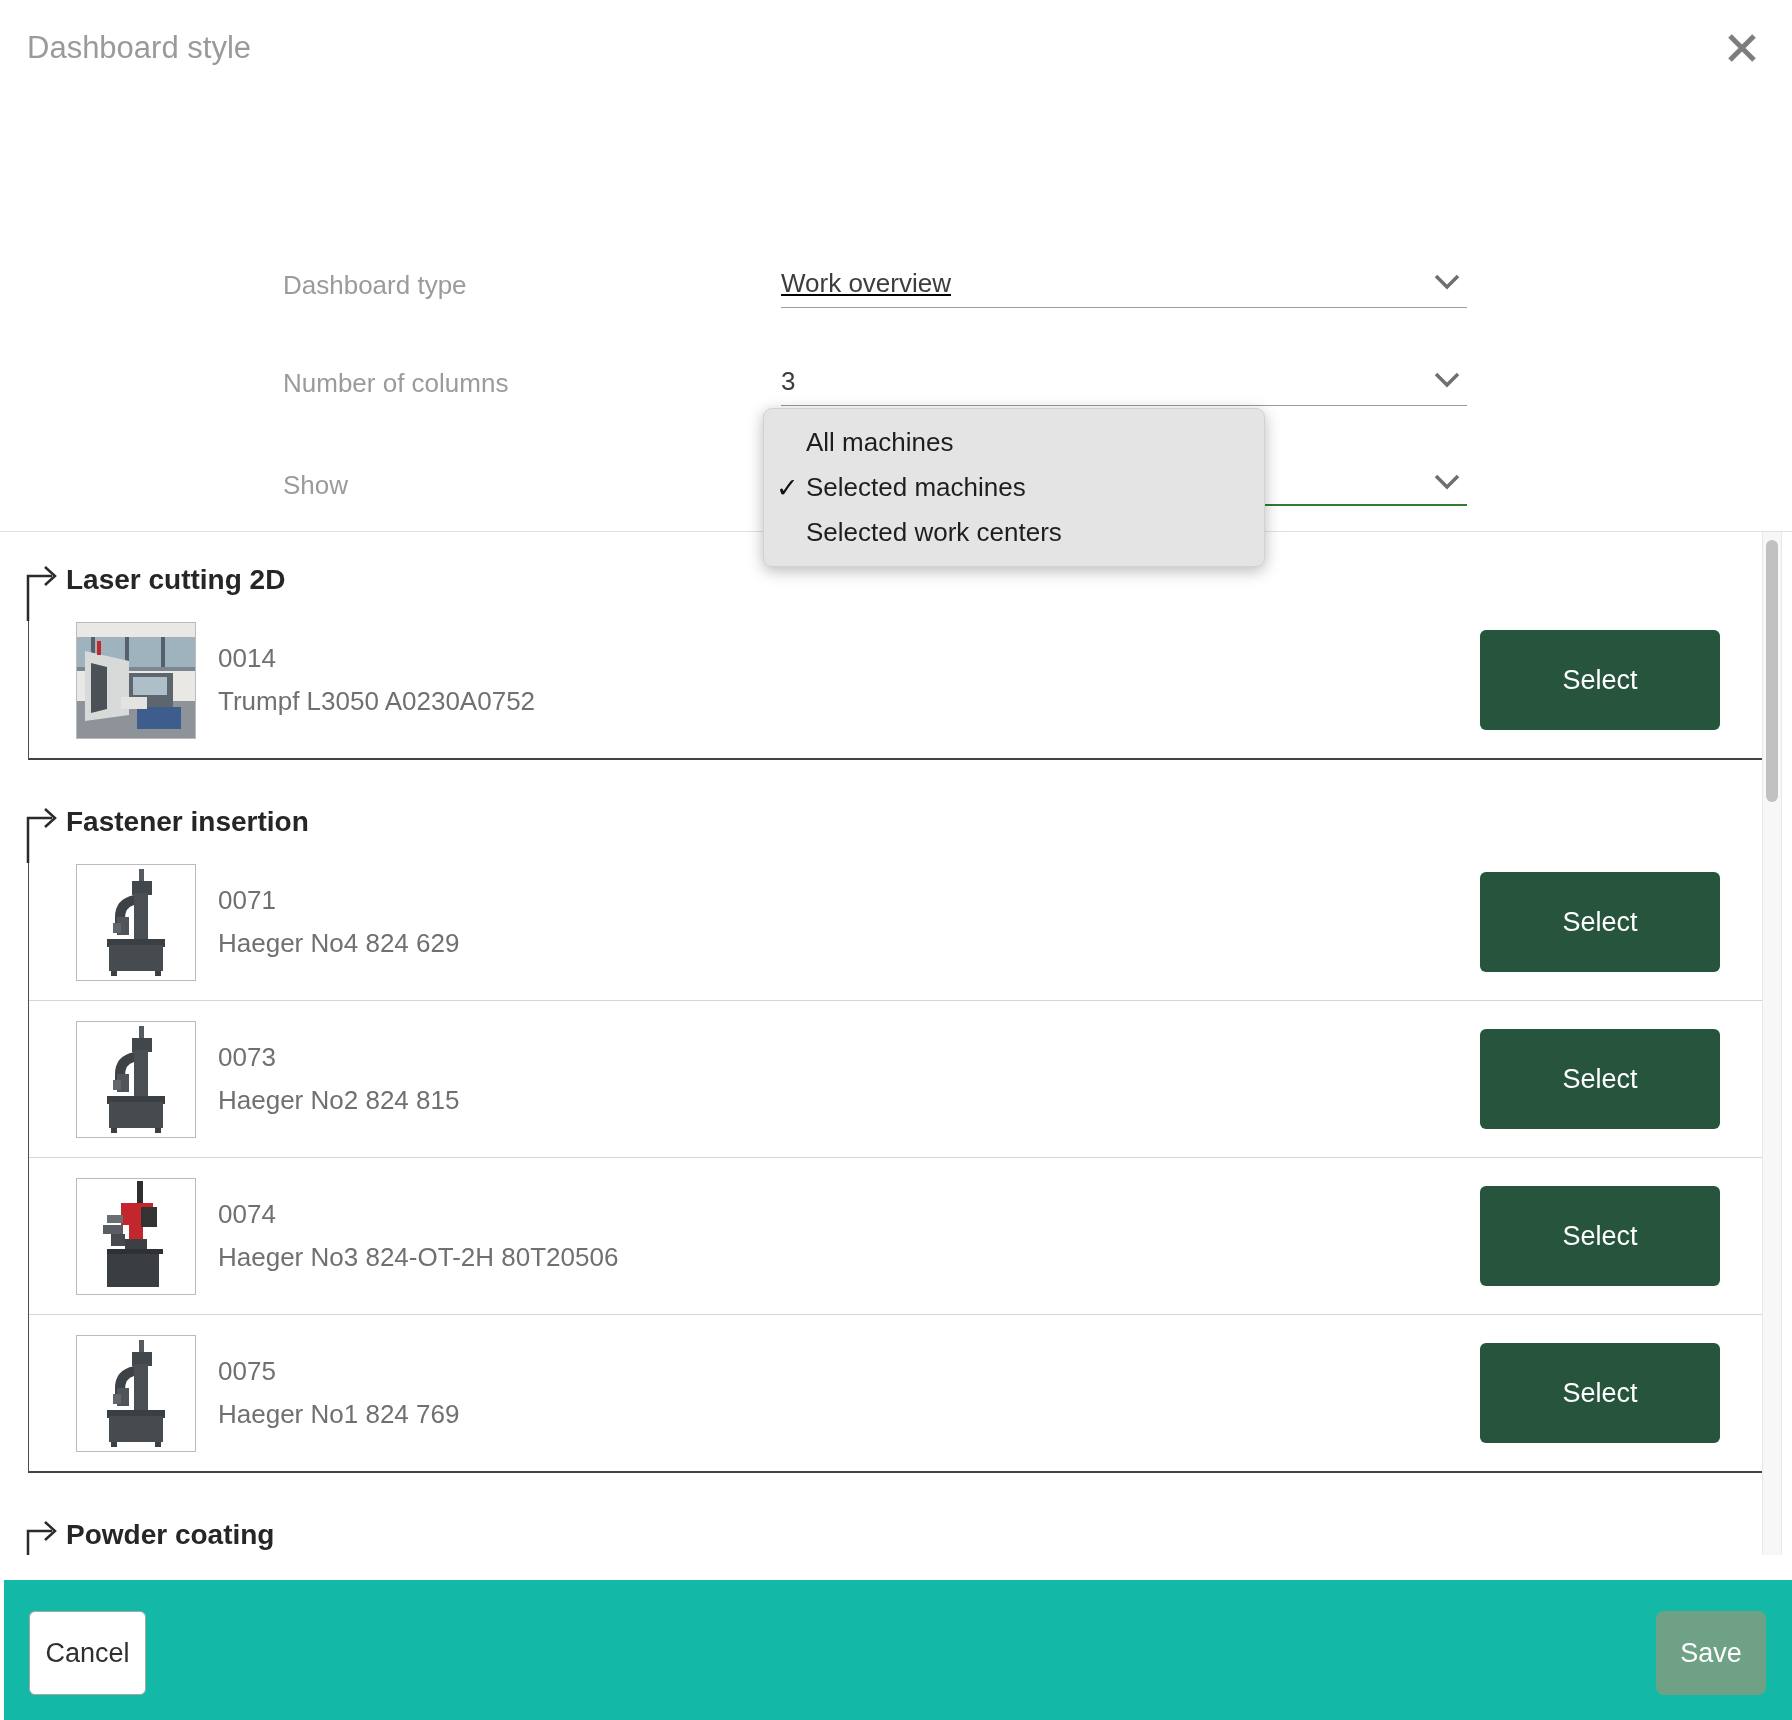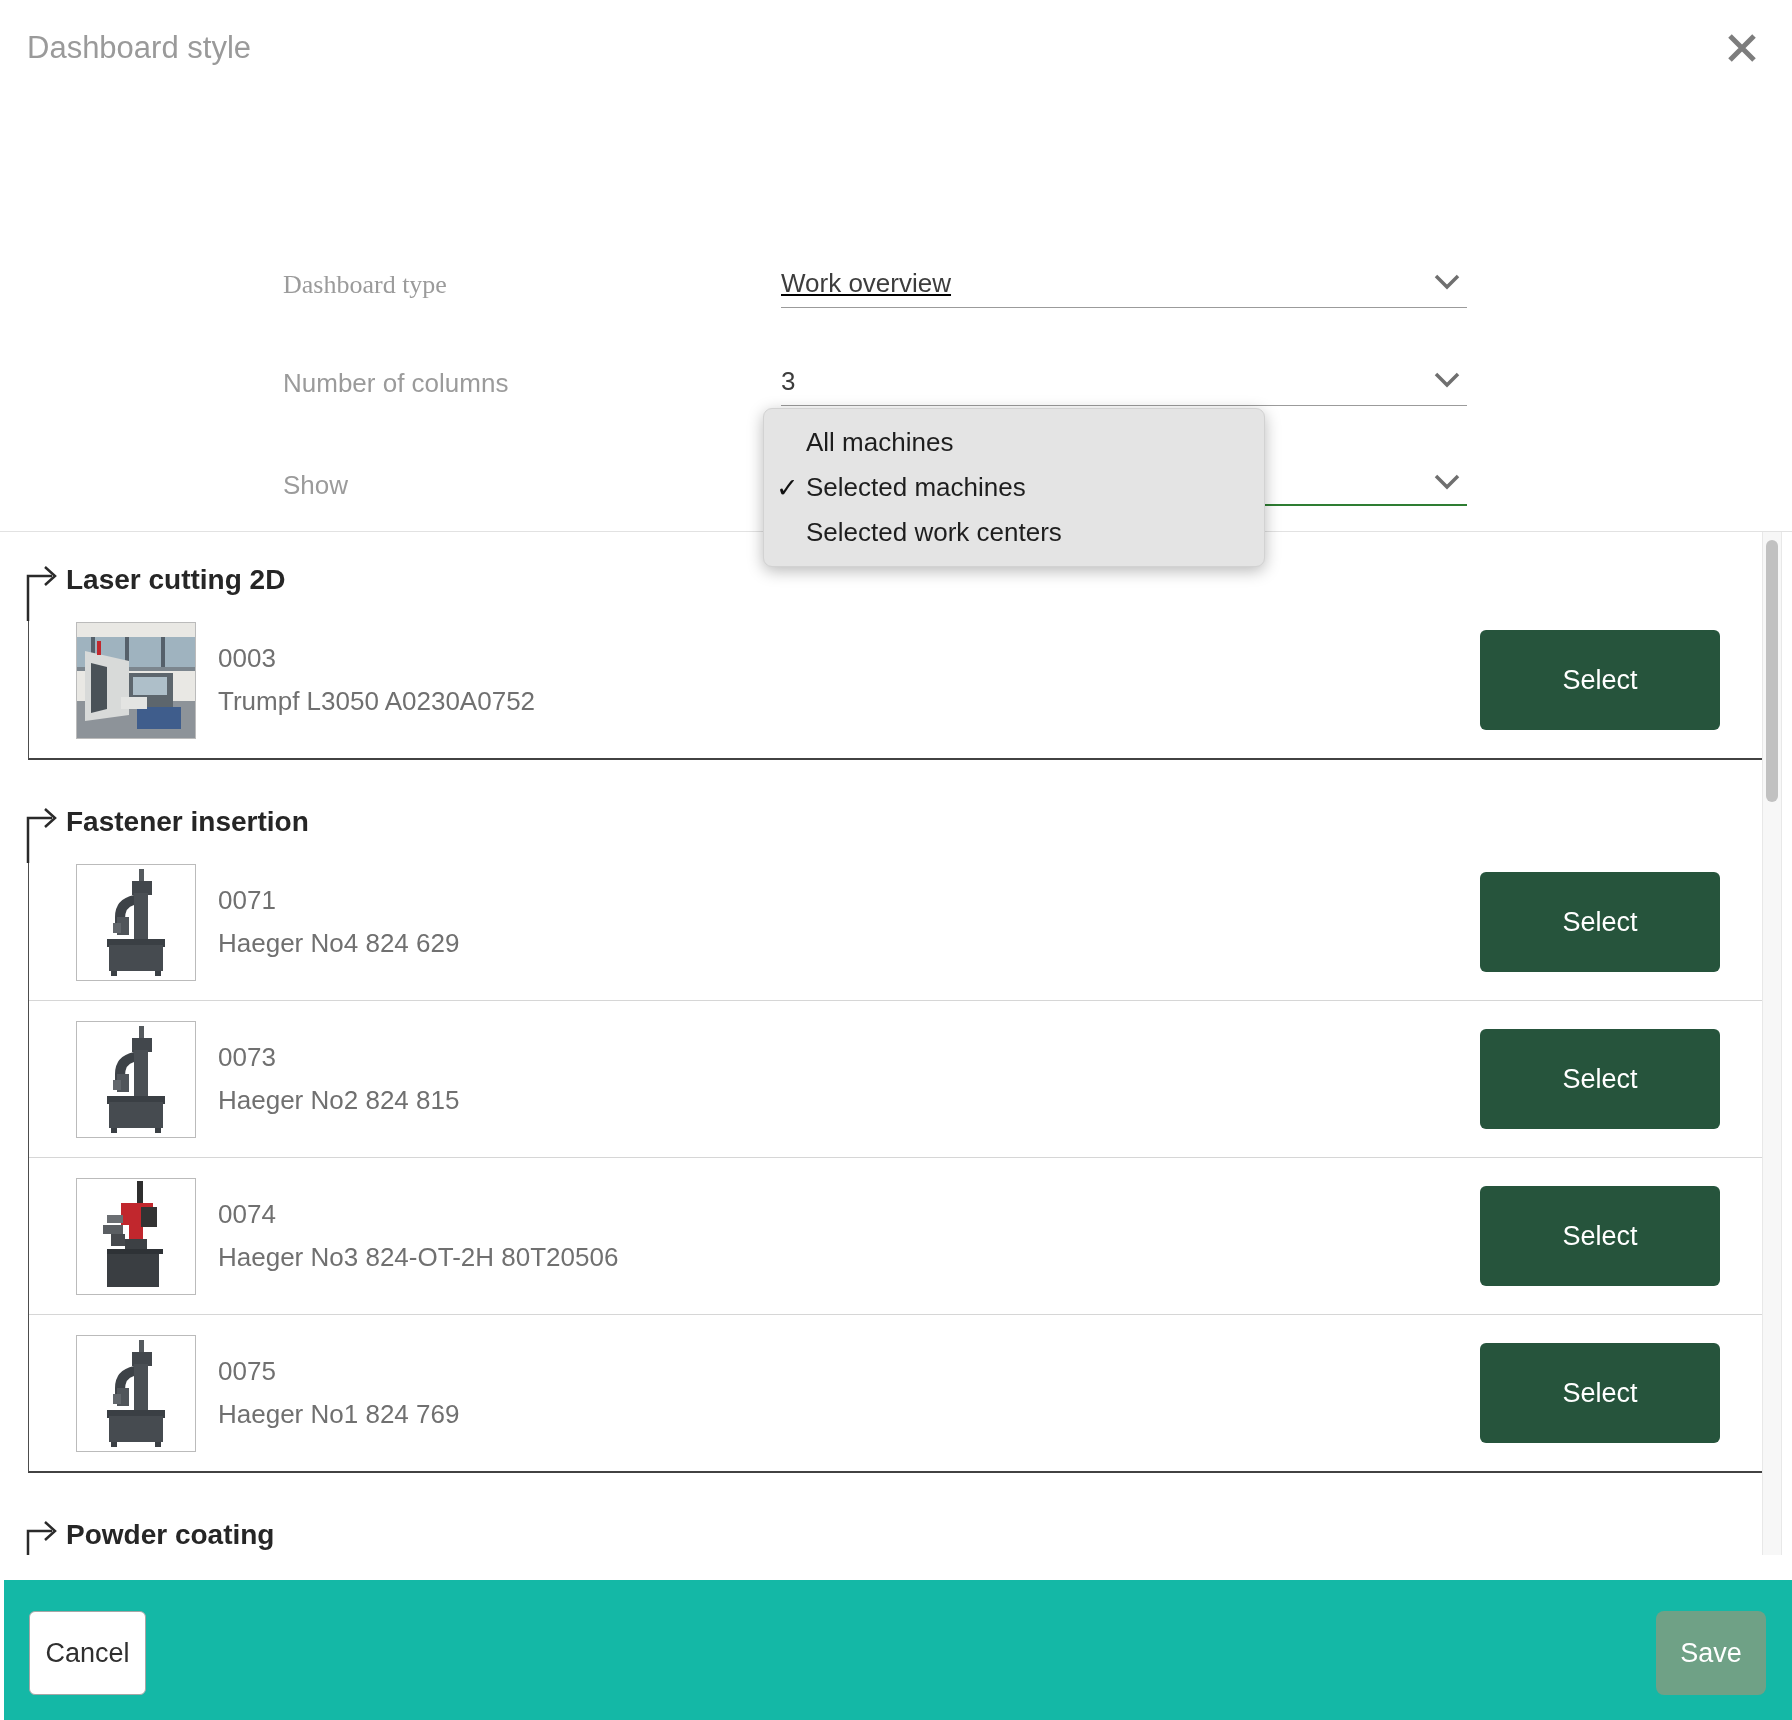--- a/index.html
+++ b/index.html
@@ -62,21 +62,21 @@
     <span>
       <svg width="44" height="44" viewBox="0 0 44 44">
           <path d="M10 10 L34 34 M34 10 L10 34" stroke="#7d7d7d" stroke-width="5" stroke-linecap="butt" fill="none"></path>
         </svg>
     </span>
   </button>
 </div>
 
 <div class="form-area">
 
-  <div class="f-label" style="top:160px;font-family:Liberation Serif, serif;">Dashboard type</div>
+  <div class="f-label" style="top:160px;">Dashboard type</div>
   <div class="field" style="top:150px;height:48px;text-decoration:underline;">
     <span class="val">Work overview</span>
     <span class="chev">
       <svg width="28" height="17" viewBox="0 0 28 17">
           <polyline points="3,3 14,14 25,3" fill="none" stroke="#6f6f6f" stroke-width="3.5"></polyline>
         </svg>
     </span>
   </div>
 
   <div class="f-label" style="top:258px;">Number of columns</div>
@@ -144,21 +144,21 @@
     <path d="M8 28 L52 38 L52 92 L8 98 Z" fill="#d8dad9"></path>
     <path d="M14 40 L30 44 L30 86 L14 90 Z" fill="#4a5258"></path>
     <rect x="20" y="18" width="4" height="14" fill="#c1272d"></rect>
     <path d="M52 50 L96 50 L96 84 L52 84 Z" fill="#5d666d"></path>
     <rect x="56" y="54" width="34" height="18" fill="#aebfc9"></rect>
     <rect x="60" y="84" width="44" height="22" fill="#3f5d8c"></rect>
     <rect x="44" y="74" width="26" height="12" fill="#e3e4e2"></rect>
   </svg>
 </div>
     <div class="m-text">
-      <div class="m-code">0003</div>
+      <div class="m-code">0014</div>
       <div class="m-name">Trumpf L3050 A0230A0752</div>
     </div>
     <button class="select-btn">Select</button>
   </div>
 </div>
   </div>
 
   <div class="group">
     <div class="group-header">
       <span class="group-arrow">

